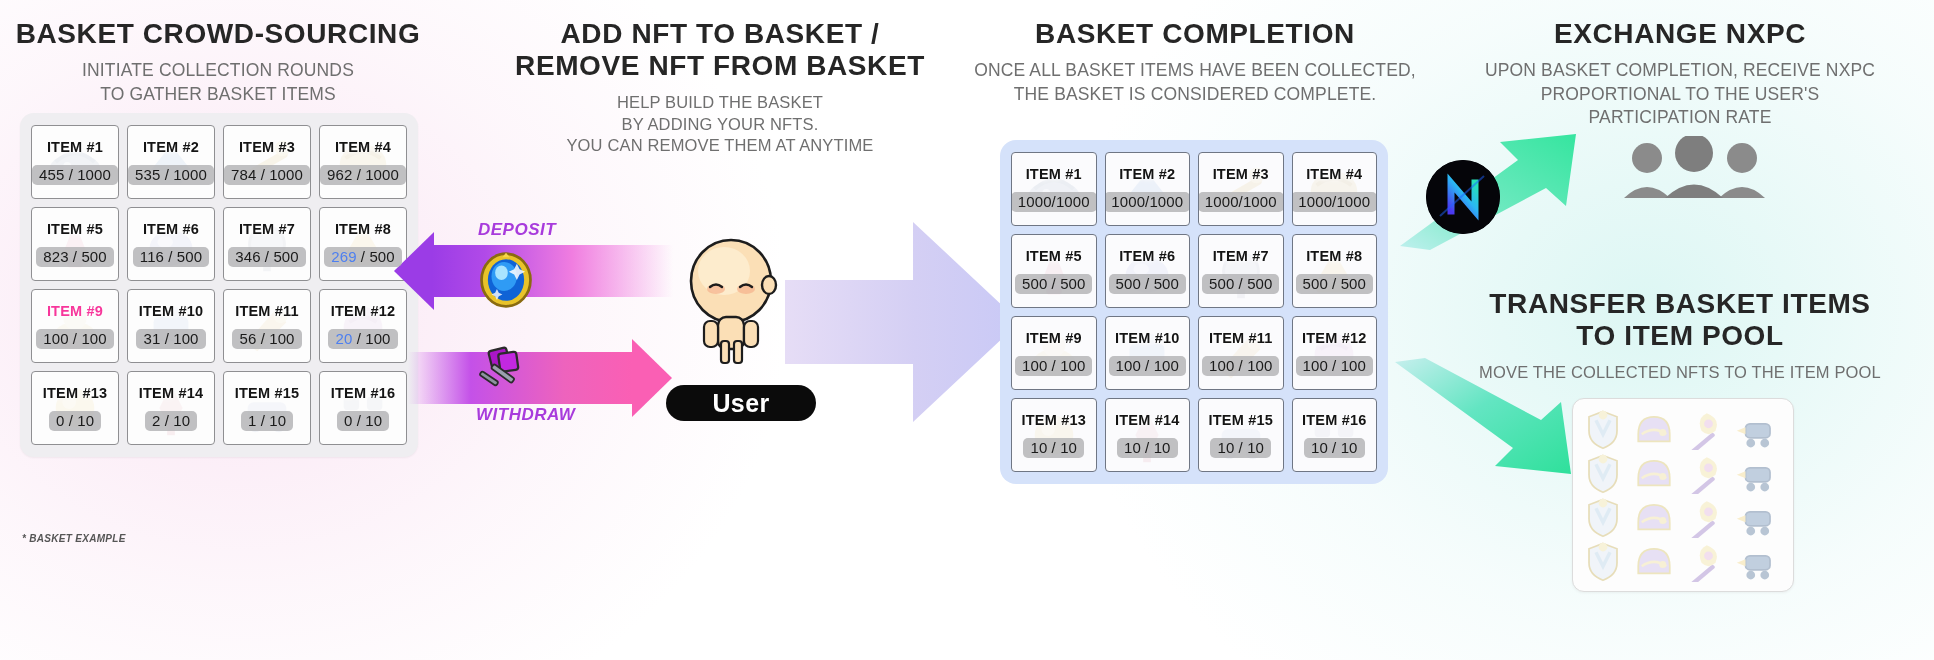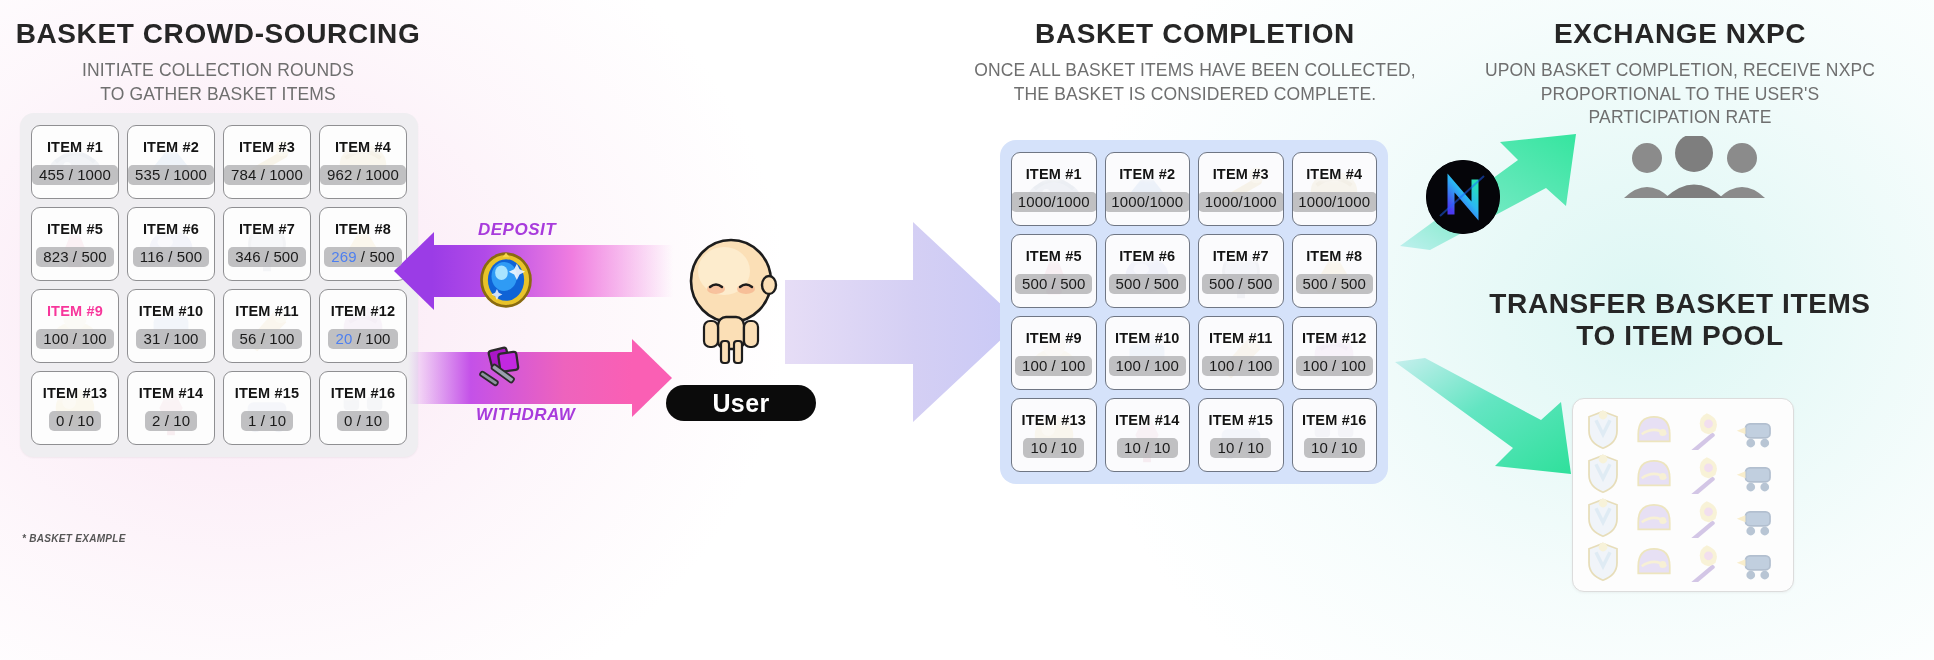--- a/index.html
+++ b/index.html
@@ -54,21 +54,21 @@
     grid-template-columns: repeat(4, 1fr);
     gap: 8px;
   }
   .basket.source { background: #efeef1; box-shadow: 0 1px 2px rgba(0,0,0,.05); }
   .basket.complete { background: #d5e2fa; border-radius: 16px; }
 
   .cell {
     position: relative;
     background: #fdfdfd;
     border: 1.6px solid #8f8f92;
-    border-radius: 9px;
+    border-radius: 4px;
     height: 74px;
     display: flex;
     flex-direction: column;
     align-items: center;
     justify-content: center;
     overflow: hidden;
   }
   .basket.complete .cell { border-color: #6f7684; background:#fbfbfd; }
   .cell .sprite {
     position: absolute;
@@ -330,20 +330,25 @@
             <rect x="18" y="38" width="28" height="14" rx="4" fill="#c6ccd8"></rect>
           </svg></div>
         <div class="nm">ITEM #16</div>
         <div class="ct"><span class="cur">0</span><span> / </span><span>10</span></div>
       </div>
     </div>
 
   <div class="note" style="left:22px; top:533px;">* BASKET EXAMPLE</div>
 
   <div class="col" style="left:500px; top:18px; width:440px;">
+    <div class="h-title">ADD NFT TO BASKET /
+REMOVE NFT FROM BASKET</div>
+    <div class="h-sub h-sub-sm">HELP BUILD THE BASKET
+BY ADDING YOUR NFTS.
+YOU CAN REMOVE THEM AT ANYTIME</div>
   </div>
 
   <div class="flow-left" style="left:408px; top:245px; width:265px;">
     <div class="head left" style="left:-14px;"></div>
     <div class="bar to-left" style="left:24px; right:0;"></div>
   </div>
   <div class="flow-label" style="left:478px; top:220px;">DEPOSIT</div>
 
   <svg class="icon-orb" style="left:477px; top:251px;" viewBox="0 0 64 64">
     <ellipse cx="32" cy="32" rx="27" ry="29" fill="#e8c32a" stroke="#8a6b10" stroke-width="3"></ellipse>
@@ -576,20 +581,21 @@
     <path d="M2 62 q23 -22 46 0 z" fill="#8b8b8b"></path>
     <circle cx="120" cy="22" r="15" fill="#8b8b8b"></circle>
     <path d="M97 62 q23 -22 46 0 z" fill="#8b8b8b"></path>
     <circle cx="72" cy="17" r="19" fill="#7e7e7e"></circle>
     <path d="M43 62 q29 -27 58 0 z" fill="#7e7e7e"></path>
   </svg>
 
   <div class="col" style="left:1460px; top:288px; width:440px;">
     <div class="h-title">TRANSFER BASKET ITEMS
 TO ITEM POOL</div>
+    <div class="h-sub h-sub-sm">MOVE THE COLLECTED NFTS TO THE ITEM POOL</div>
   </div>
 
   <svg style="position:absolute; left:1395px; top:352px; width:200px; height:130px;" viewBox="0 0 200 130">
     <defs>
       <linearGradient id="mintDn" x1="0" y1="0" x2="1" y2="1">
         <stop offset="0%" stop-color="#c7efee"></stop>
         <stop offset="45%" stop-color="#63e5c2"></stop>
         <stop offset="100%" stop-color="#2fe09b"></stop>
       </linearGradient>
     </defs>

